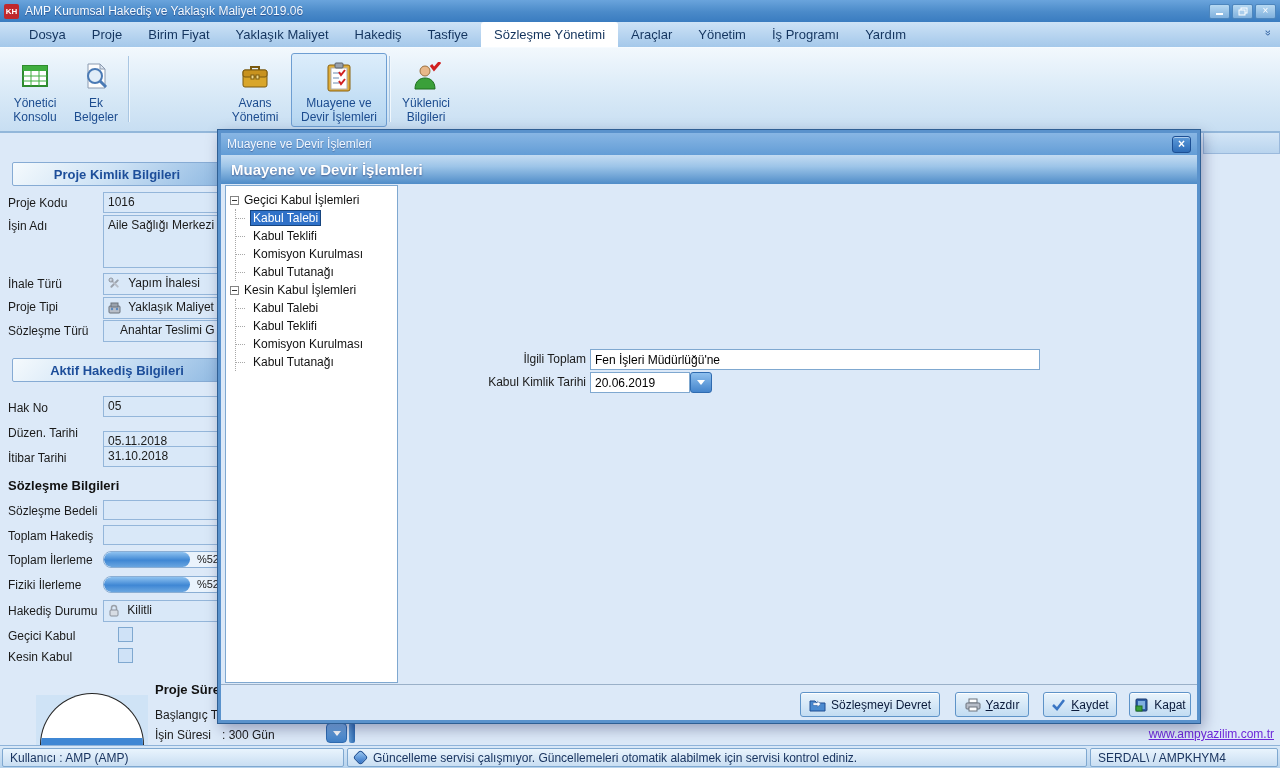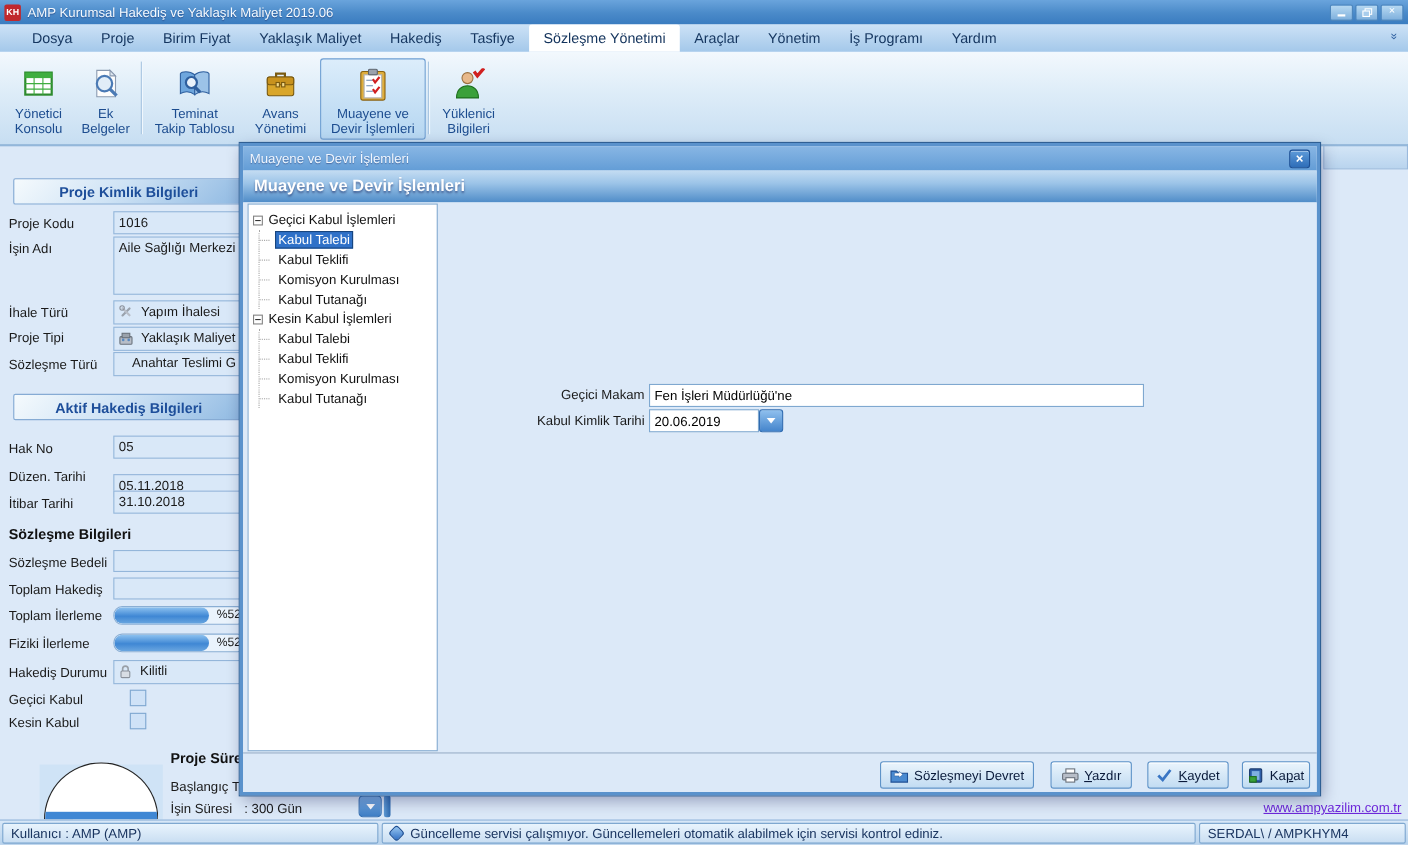--- a/index.html
+++ b/index.html
@@ -174,31 +174,20 @@
         <svg width="30" height="30" viewBox="0 0 30 30">
             <path d="M7 2 h12 l5 5 v19 h-17 z" fill="#fdfdfd" stroke="#8a9ab0"></path>
             <path d="M19 2 l5 5 h-5 z" fill="#dde6f0" stroke="#8a9ab0"></path>
             <circle cx="14" cy="14" r="7" fill="#cfe3f5" fill-opacity=".6" stroke="#4a7ab5" stroke-width="2"></circle>
             <line x1="19" y1="19" x2="25" y2="25" stroke="#4a7ab5" stroke-width="3"></line>
           </svg>
       </span>
       <span class="tb-lbl"><span>Ek</span><br><span>Belgeler</span></span>
     </div>
     <div class="tb-sep" style="left:128px;"></div>
-    <div class="tb-btn" style="left:131px;width:92px;">
-      <span class="tb-ico">
-        <svg width="32" height="28" viewBox="0 0 32 28">
-            <path d="M16 5 C11 1 4 2 3 4 v18 c4-2 9-2 13 1 z" fill="#6ea6dd" stroke="#2f5f9e"></path>
-            <path d="M16 5 c5-4 12-3 13-1 v18 c-4-2-9-2-13 1 z" fill="#9cc3e8" stroke="#2f5f9e"></path>
-            <circle cx="13" cy="12" r="5" fill="#eaf2fb" stroke="#2f5f9e" stroke-width="2"></circle>
-            <line x1="16" y1="16" x2="21" y2="21" stroke="#2f5f9e" stroke-width="3"></line>
-          </svg>
-      </span>
-      <span class="tb-lbl"><span>Teminat</span><br><span>Takip Tablosu</span></span>
-    </div>
     <div class="tb-btn selected" style="left:291px;width:96px;">
       <span class="tb-ico">
         <svg width="26" height="30" viewBox="0 0 26 30">
             <rect x="2" y="3" width="22" height="26" rx="2" fill="#dfae3c" stroke="#8a6210"></rect>
             <rect x="5" y="6" width="16" height="21" fill="#fff" stroke="#b0b0b0"></rect>
             <rect x="9" y="1" width="8" height="5" rx="1" fill="#9aa2ac" stroke="#5a626c"></rect>
             <line x1="7" y1="11" x2="13" y2="11" stroke="#6a8ab0"></line>
             <line x1="7" y1="16" x2="13" y2="16" stroke="#6a8ab0"></line>
             <line x1="7" y1="21" x2="13" y2="21" stroke="#6a8ab0"></line>
             <path d="M13 10 l2 3 l4 -5" fill="none" stroke="#d02020" stroke-width="2"></path>
@@ -362,21 +351,21 @@
             </div>
           <div class="t-child">
               <span>Komisyon Kurulması</span>
             </div>
           <div class="t-child">
               <span>Kabul Tutanağı</span>
             </div>
         </div>
       </div>
 
-      <div class="form-lbl" style="top:168px;">Geçici Makam</div>
+      <div class="form-lbl" style="top:168px;">İlgili Toplam</div>
       <input class="inp" style="left: 369px; top: 165px; width: 450px; height: 21px;" value="Fen İşleri Müdürlüğü'ne">
 
       <div class="form-lbl" style="top:191px;">Kabul Kimlik Tarihi</div>
       <input class="inp" style="left: 369px; top: 188px; width: 100px; height: 21px;" value="20.06.2019">
       <div class="date-btn" style="left:469px;top:188px;">
           <span class="caret-down"></span>
         </div>
 
       <div class="dlg-sep"></div>
 

